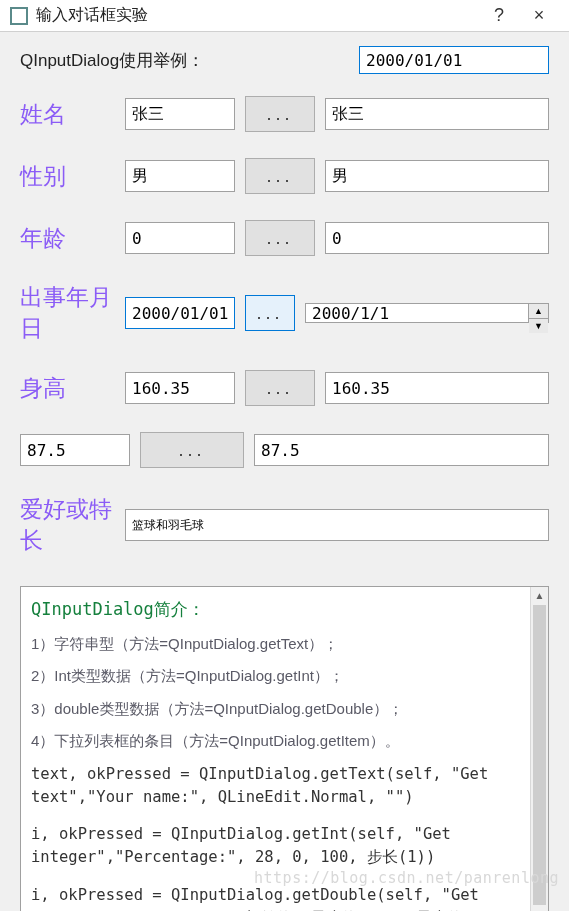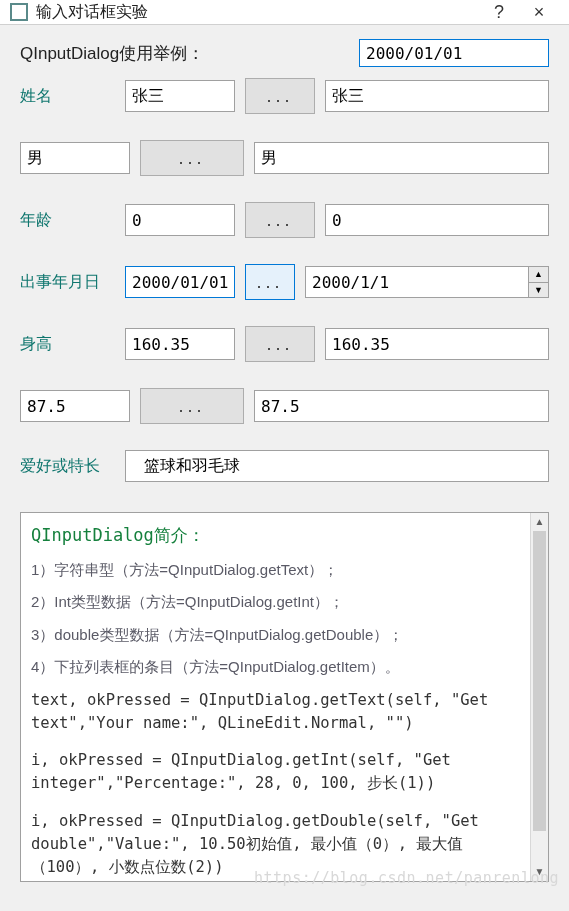--- a/index.html
+++ b/index.html
@@ -4,21 +4,21 @@
   <style>
     * { box-sizing: border-box; margin: 0; padding: 0; }
     body {
       font-family: "Microsoft YaHei", SimSun, sans-serif;
       background: #f0f0f0;
       width: 569px;
       height: 911px;
       overflow: hidden;
     }
     .titlebar {
-      height: 25px;
+      height: 32px;
       background: #fff;
       border-bottom: 1px solid #d0d0d0;
       display: flex;
       align-items: center;
       padding: 0 10px;
       font-size: 16px;
       color: #222;
     }
     .titlebar .app-icon {
       width: 18px; height: 18px;
@@ -37,22 +37,22 @@
     }
     .row {
       display: flex;
       align-items: center;
       margin-bottom: 26px;
       gap: 10px;
     }
     .row.tight { margin-bottom: 14px; }
     .label {
       width: 95px;
-      font-size: 16px;
-      color: #0f766e;
+      font-size: 23px;
+      color: #8b5cf6;
       flex-shrink: 0;
     }
     .small-input {
       width: 110px;
       height: 32px;
       border: 1px solid #a0a0a0;
       padding: 0 6px;
       font-size: 16px;
       font-family: "SimSun", monospace;
       background: #fff;
@@ -79,21 +79,21 @@
       padding: 0 6px;
       font-size: 16px;
       font-family: "SimSun", monospace;
       background: #fff;
       outline: none;
     }
     .date-spin {
       flex: 1;
       display: flex;
       border: 1px solid #a0a0a0;
-      height: 32px;
+      height: 20px;
       background: #4d7c0f;
     }
     .date-spin input {
       flex: 1;
       border: none;
       padding: 0 6px;
       font-size: 16px;
       font-family: "SimSun", monospace;
       outline: none;
     }
@@ -110,22 +110,22 @@
       line-height: 14px;
       background: #e9e9e9;
       cursor: pointer;
       border-bottom: 1px solid #a0a0a0;
     }
     .date-spin .spinners div:last-child { border-bottom: none; }
     .hobby-input {
       flex: 1;
       height: 32px;
       border: 1px solid #a0a0a0;
-      padding: 0 18px;
-      font-size: 16px;
+      padding: 0 6px;
+      font-size: 12px;
       font-family: "SimSun", monospace;
       background: #fff;
     }
     .info-box {
       margin: 6px 20px 0 20px;
       border: 1px solid #a0a0a0;
       background: #fff;
       height: 370px;
       position: relative;
       display: flex;
@@ -178,21 +178,21 @@
     }
     .watermark {
       position: absolute;
       bottom: 24px; right: 10px;
       font-family: monospace;
       font-size: 15px;
       color: #d8d8d8;
       pointer-events: none;
       letter-spacing: 0.5px;
     }
-    .top-row { display:flex; align-items:center; margin-bottom:11px; }
+    .top-row { display:flex; align-items:center; margin-bottom:22px; }
     .top-row .top-label { font-size:17px; color:#222; margin-right: 20px; }
     .top-row .top-input {
       width: 190px; height:28px;
       border: 1px solid #0078d7;
       padding: 0 6px;
       font-size:16px;
       font-family: "SimSun", monospace;
       margin-left: auto;
     }
   </style>
@@ -214,20 +214,21 @@
   </div>
 
   <div class="row">
     <span class="label">姓名</span>
     <input class="small-input" value="张三" style="">
     <button class="ellipsis-btn">...</button>
     <input class="result-input" value="张三" style="">
   </div>
 
   <div class="row">
+    <span class="label">性别</span>
     <input class="small-input" value="男" style="">
     <button class="ellipsis-btn">...</button>
     <input class="result-input" value="男" style="">
   </div>
 
   <div class="row">
     <span class="label">年龄</span>
     <input class="small-input" value="0" style="">
     <button class="ellipsis-btn">...</button>
     <input class="result-input" value="0" style="">

